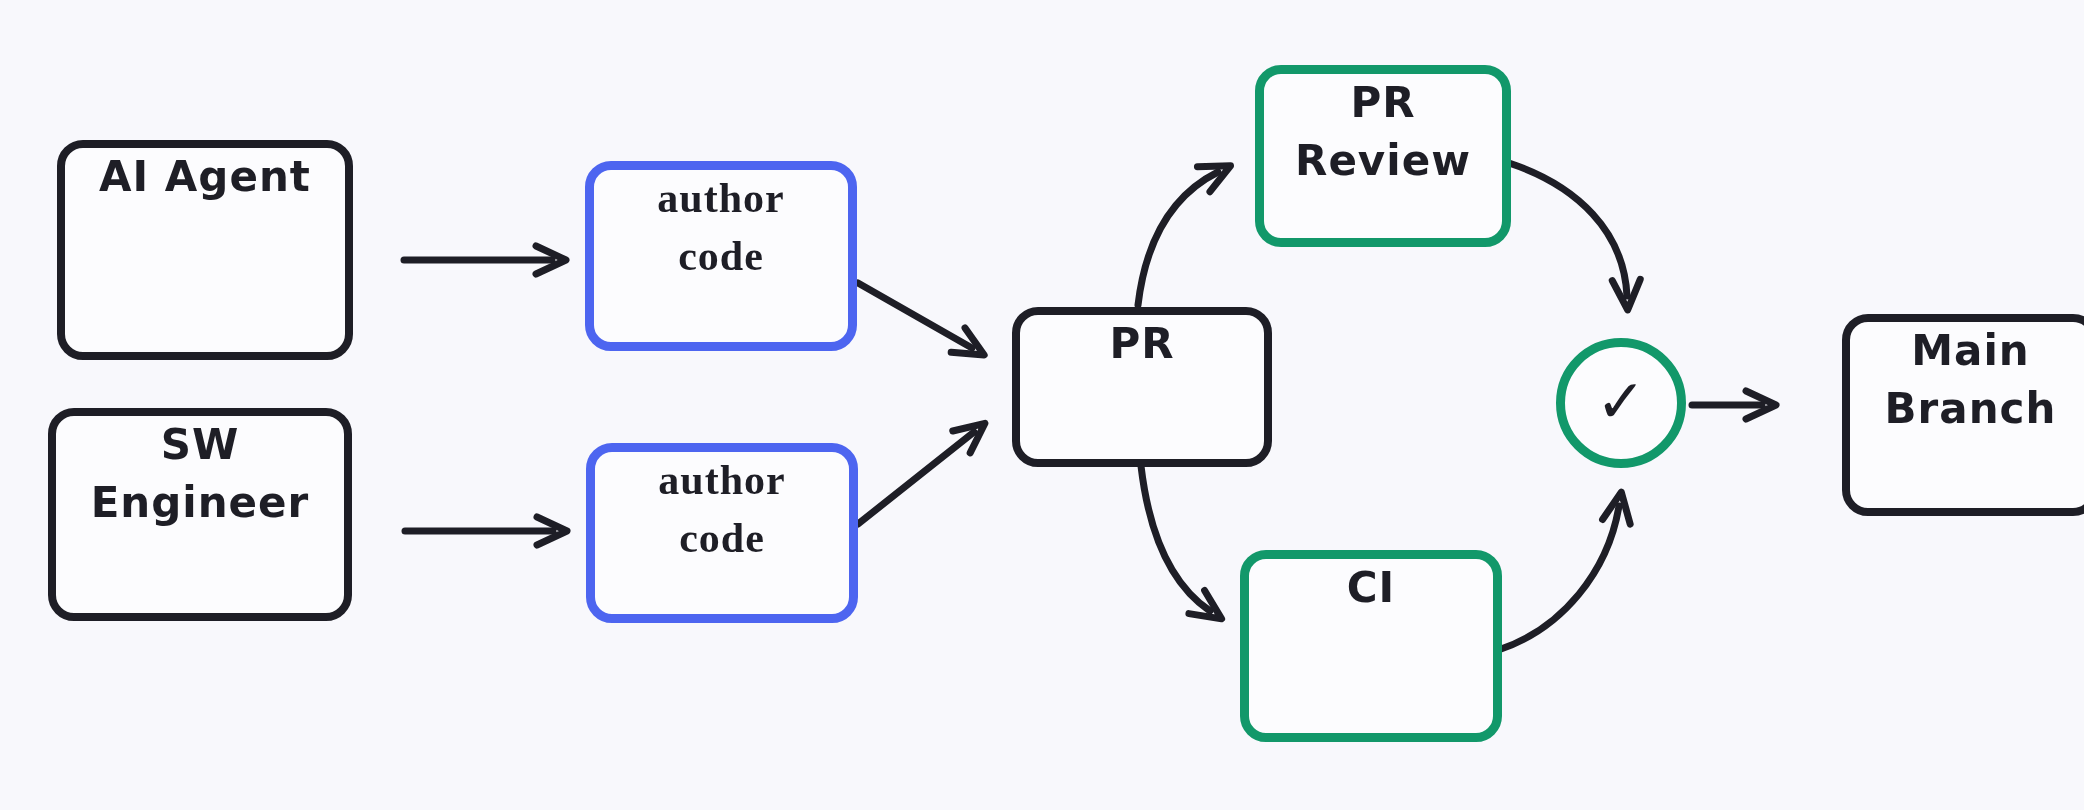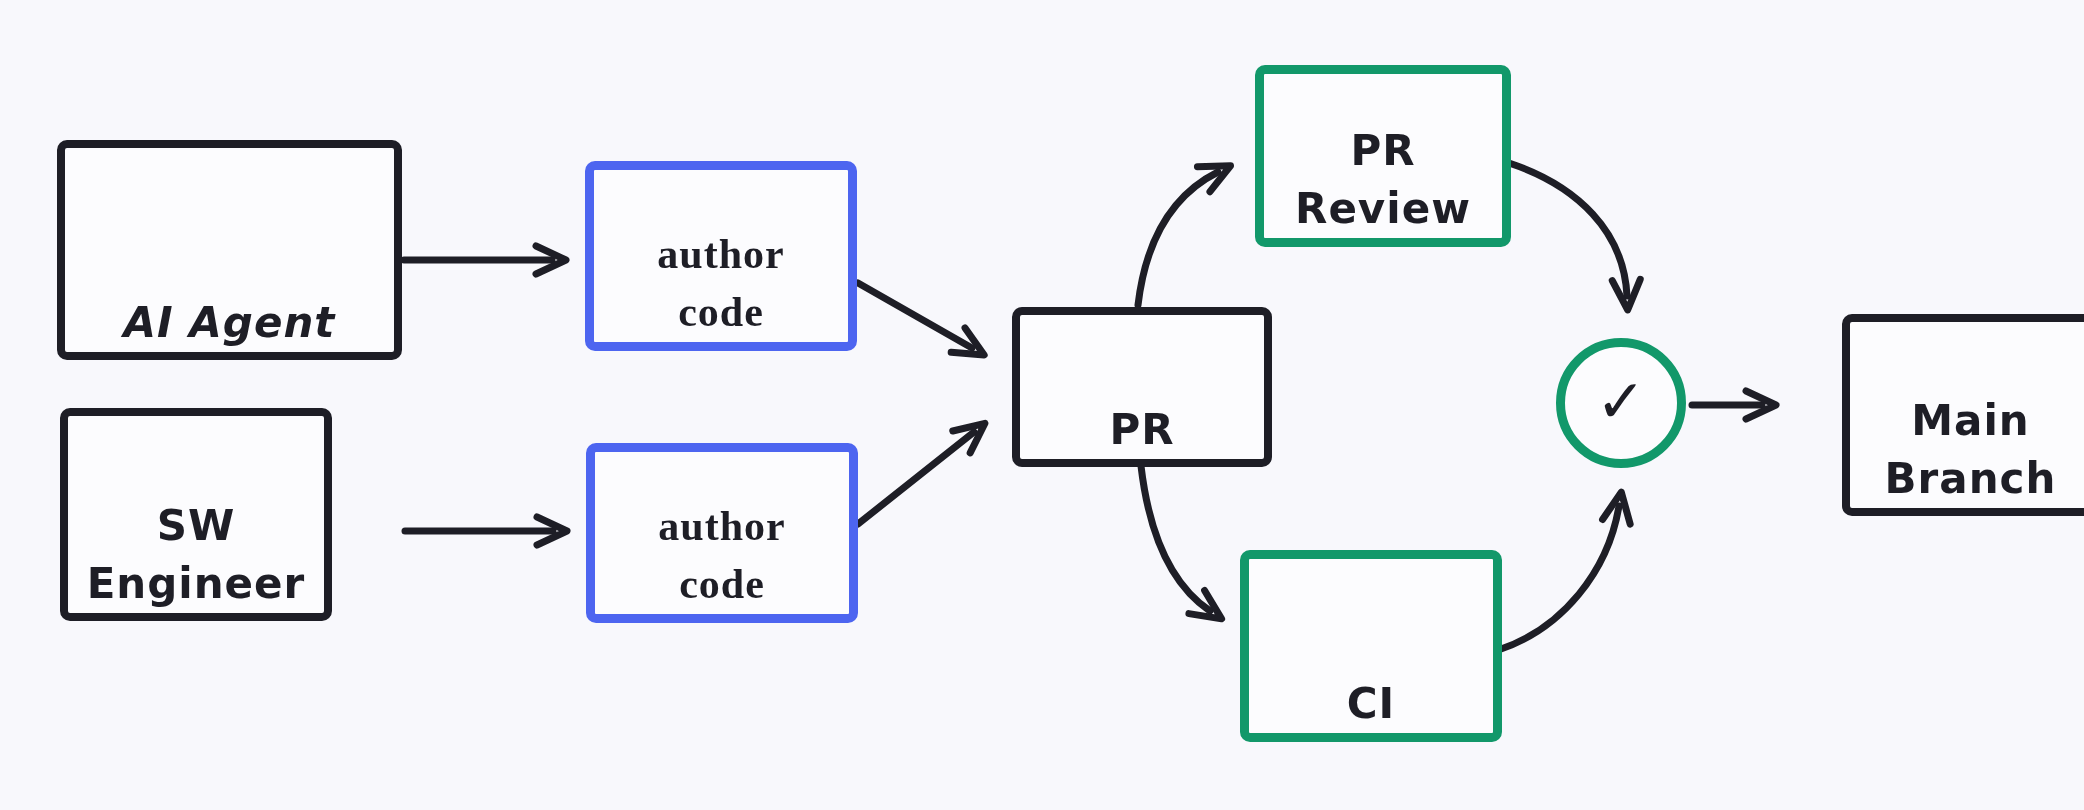--- a/index.html
+++ b/index.html
@@ -16,24 +16,24 @@
     width:2084px;height:810px;
     background:var(--bg);
     overflow:hidden;
     font-family:"DejaVu Sans","Liberation Sans",sans-serif;
   }
   .edges{position:absolute;inset:0;width:100%;height:100%;}
   .edge{fill:none;stroke:var(--ink);stroke-width:7;stroke-linecap:round;stroke-linejoin:round;}
   .arrowhead-path{fill:none;stroke:var(--ink);stroke-width:7;stroke-linecap:round;stroke-linejoin:round;}
   .node{
     position:absolute;
-    display:flex;align-items:flex-end;justify-content:center;
+    display:flex;align-items:flex-start;justify-content:center;
     background:var(--fill);
     border:8px solid var(--ink);
-    border-radius:10px;
+    border-radius:26px;
   }
   .node.blue{border-color:var(--blue);border-width:9px;font-family:Liberation Serif, serif;}
   .node.green{border-color:var(--green);border-width:9px;}
   .node-label{
     color:var(--ink);
     font-size:42px;
     font-weight:bold;
     line-height:1.38;
     text-align:center;
     white-space:pre-line;
@@ -47,22 +47,22 @@
     border-radius:50%;
   }
   .check-glyph{
     color:var(--ink);
     font-size:60px;
     font-weight:bold;
     line-height:1;
     transform:translateY(-2px);
   }
   
-  #node-ai-agent      {left:57px;  top:140px; width:345px; height:220px;font-style:italic;}
-  #node-sw-engineer   {left:60px;  top:408px; width:272px; height:213px;}
+  #node-ai-agent      {left:57px;  top:140px; width:296px; height:220px;}
+  #node-sw-engineer   {left:48px;  top:408px; width:304px; height:213px;}
   #node-author-top    {left:585px; top:161px; width:272px; height:190px;}
   #node-author-bottom {left:586px; top:443px; width:272px; height:180px;}
   #node-pr            {left:1012px;top:307px; width:260px; height:160px;}
   #node-pr-review     {left:1255px;top:65px;  width:256px; height:182px;}
   #node-ci            {left:1240px;top:550px; width:262px; height:192px;}
   #node-checks        {left:1556px;top:338px; width:130px; height:130px;}
   #node-main-branch   {left:1842px;top:314px; width:257px; height:202px;}
 </style>
 </head>
 <body>

